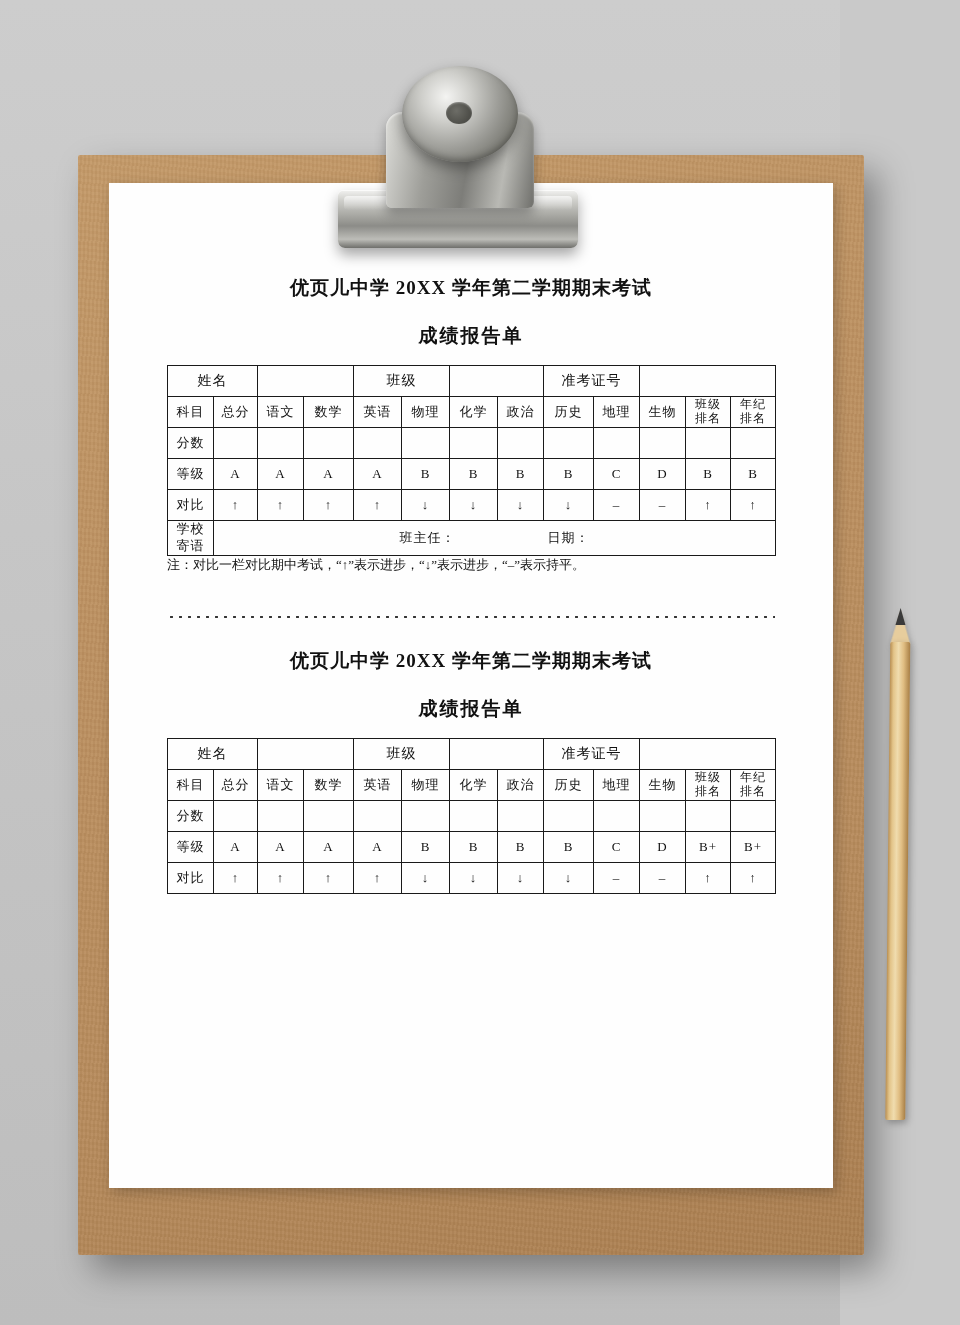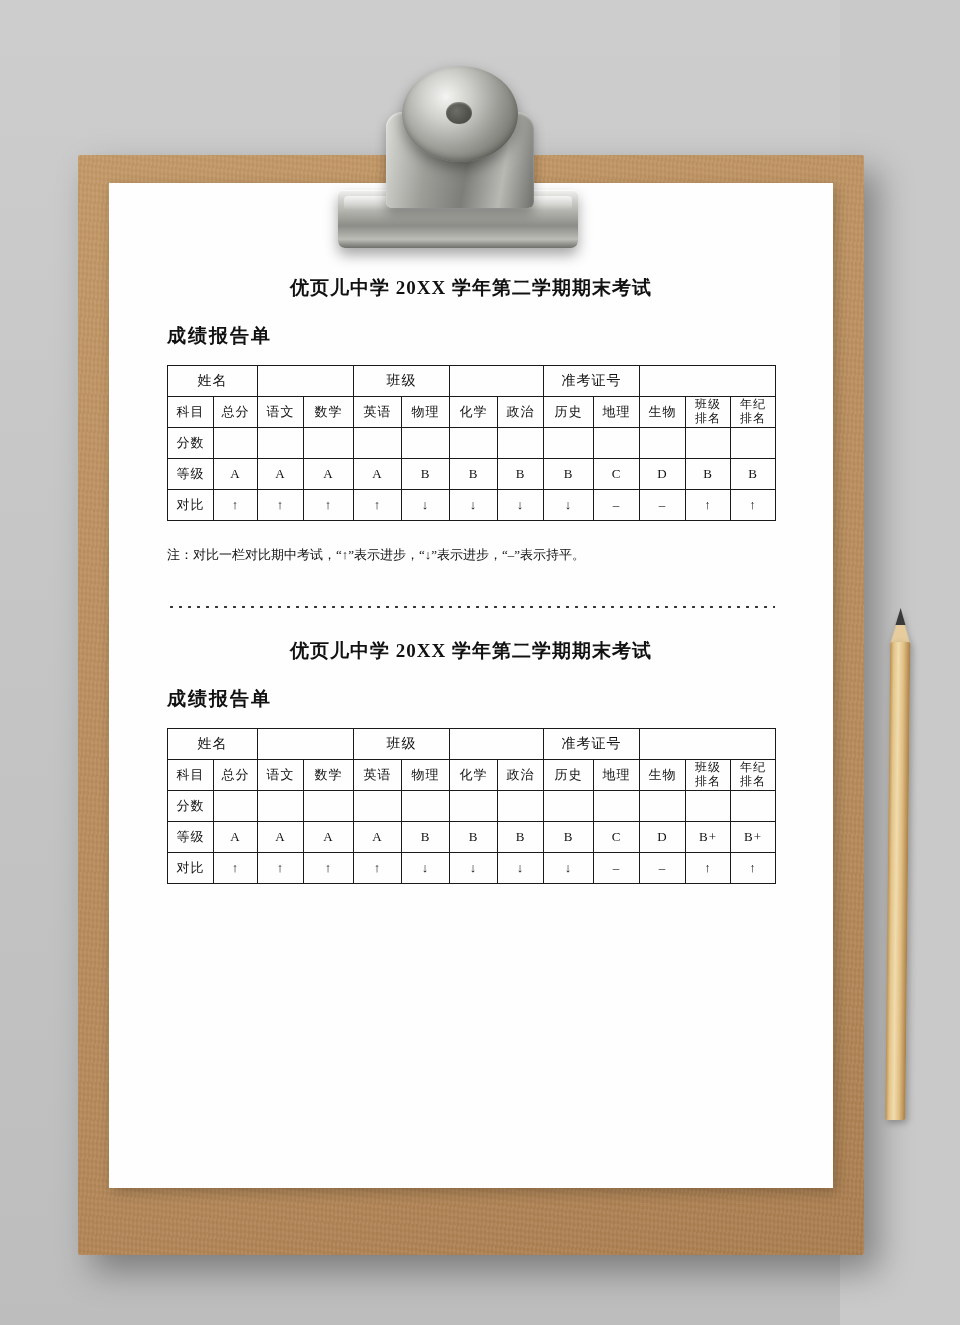--- a/index.html
+++ b/index.html
@@ -118,21 +118,21 @@
 
   .doc-title {
     text-align: center;
     font-size: 19px;
     font-weight: bold;
     letter-spacing: 1px;
     color: #111;
     margin: 0 0 22px 0;
   }
   .doc-subtitle {
-    text-align: left;
+    text-align: center;
     font-size: 19px;
     font-weight: bold;
     letter-spacing: 2px;
     color: #111;
     margin: 0 0 16px 0;
   }
 
   table.report {
     border-collapse: collapse;
     width: 608px;
@@ -166,21 +166,21 @@
     padding-bottom: 8px;
   }
   .signline {
     display: inline-block;
     font-size: 13px;
     letter-spacing: 1px;
   }
   .signline .gap { display: inline-block; width: 92px; }
 
   .note {
-    margin-top: 25px;
+    margin-top: 0;
     font-size: 13px;
     color: #111;
     letter-spacing: 0px;
     text-align: left;
   }
 
   .dashed-cut {
     margin: 34px 0 30px 0;
     height: 10px;
     background-image: radial-gradient(circle, #333 1.1px, rgba(0,0,0,0) 1.4px);
@@ -319,20 +319,26 @@
               <td class="arrow">↑</td>
               <td class="arrow">↓</td>
               <td class="arrow">↓</td>
               <td class="arrow">↓</td>
               <td class="arrow">↓</td>
               <td class="arrow">–</td>
               <td class="arrow">–</td>
               <td class="arrow">↑</td>
               <td class="arrow">↑</td>
             </tr>
+            <tr>
+              <td class="msg">学校<br>寄语</td>
+              <td class="msg-body" colspan="12">
+                <span class="signline"><span>班主任：</span><span class="gap"></span><span>日期：</span></span>
+              </td>
+            </tr>
           </tbody>
         </table>
 
         <div class="note">注：对比一栏对比期中考试，“↑”表示进步，“↓”表示进步，“–”表示持平。</div>
       </div>
 
       <div class="dashed-cut"></div>
 
       <div>
         <div class="doc-title">优页儿中学 20XX 学年第二学期期末考试</div>

